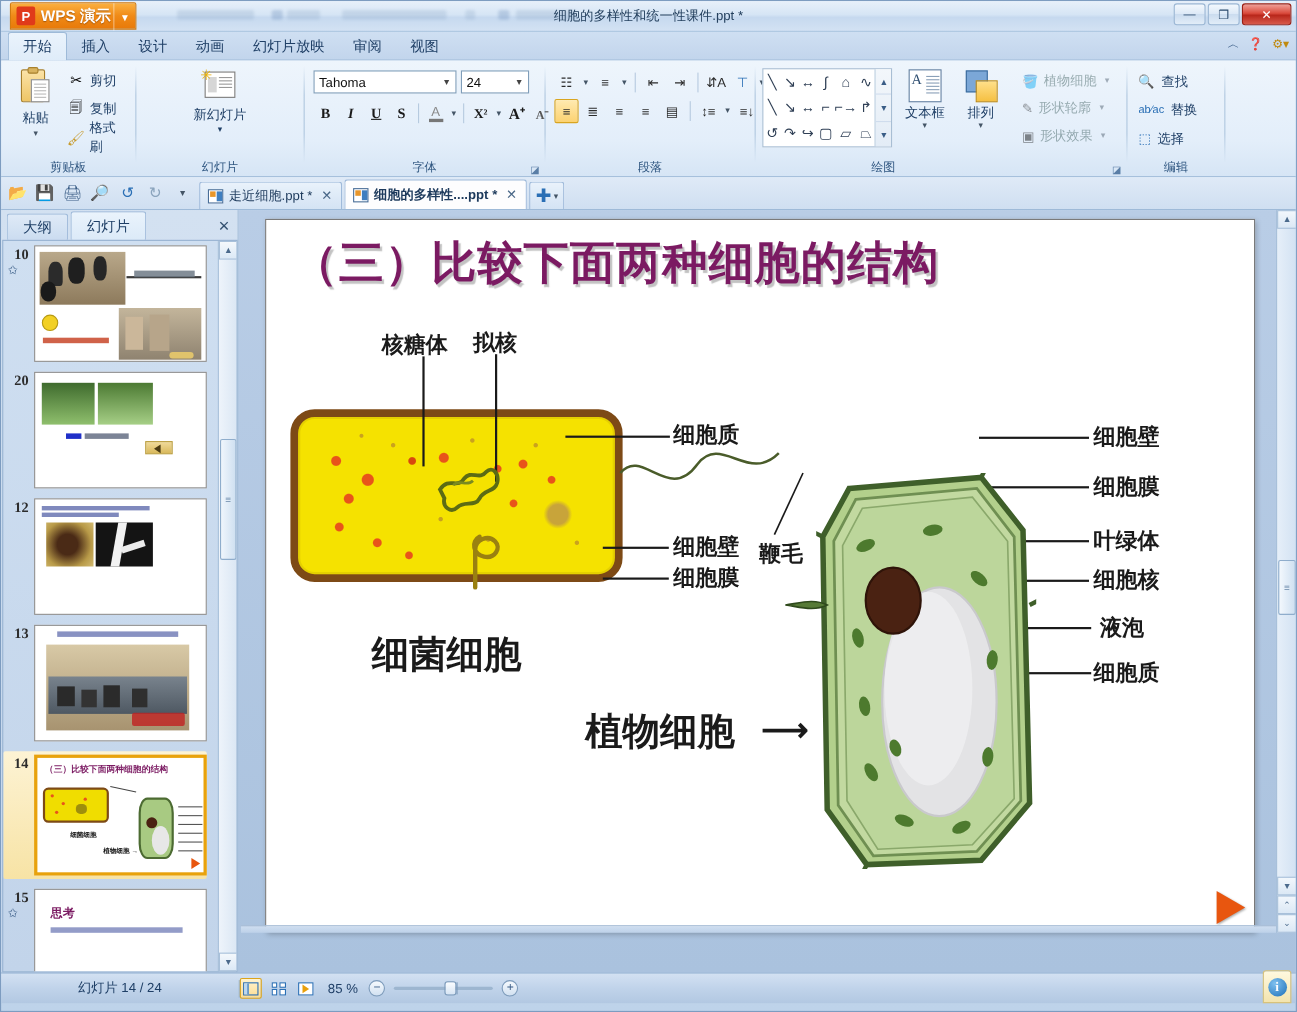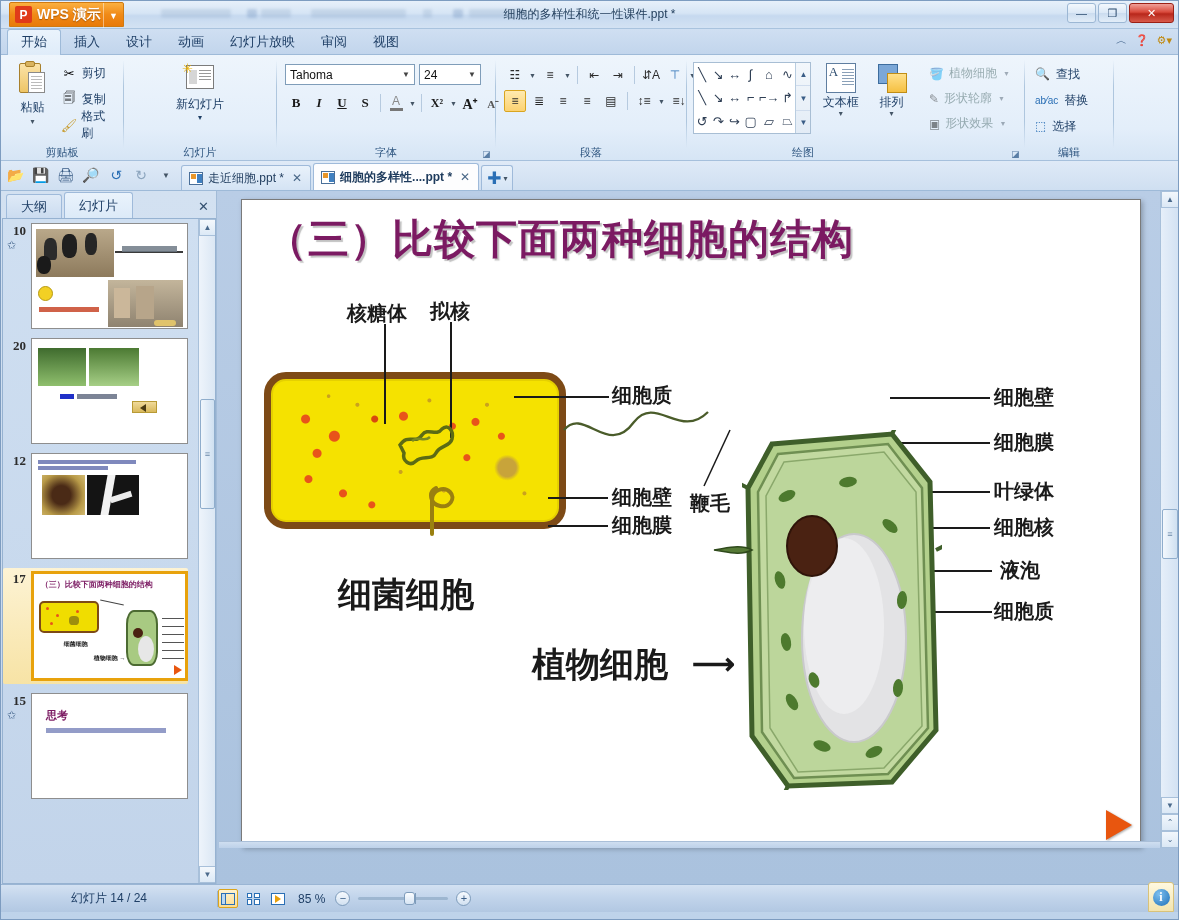--- a/index.html
+++ b/index.html
@@ -736,23 +736,36 @@
             <div class="card">
               <div class="tn" style="left:6px;top:6px;width:98px;height:4px;background:#3a4a9a;opacity:.65"></div>
               <div class="tn" style="left:6px;top:12px;width:70px;height:4px;background:#3a4a9a;opacity:.65"></div>
               <div class="tn" style="left:10px;top:21px;width:43px;height:40px;background:radial-gradient(circle at 45% 50%, #4a2a16 0 30%, #b89a48 70%, #d3bb72 100%)"></div>
               <div class="tn" style="left:55px;top:21px;width:52px;height:40px;background:#141414"></div>
               <div class="tn" style="left:72px;top:21px;width:8px;height:40px;background:#f2f2f2;transform:skewX(-10deg)"></div>
               <div class="tn" style="left:78px;top:40px;width:22px;height:6px;background:#ececec;transform:rotate(-18deg)"></div>
             </div>
           </div>
 
+          <div class="thumb">
+            <div class="num">13</div>
+            <div class="card">
+              <div class="tn" style="left:20px;top:5px;width:110px;height:5px;background:#3a4a9a;opacity:.6"></div>
+              <div class="tn" style="left:10px;top:17px;width:130px;height:78px;background:linear-gradient(180deg,#d8c9a6,#a79370)"></div>
+              <div class="tn" style="left:12px;top:46px;width:126px;height:34px;background:linear-gradient(180deg,#6b7a8c,#3d4c5e);opacity:.85"></div>
+              <div class="tn" style="left:20px;top:55px;width:16px;height:18px;background:#2a2a2a"></div>
+              <div class="tn" style="left:42px;top:58px;width:14px;height:16px;background:#333"></div>
+              <div class="tn" style="left:62px;top:54px;width:15px;height:20px;background:#2b2b2b"></div>
+              <div class="tn" style="left:88px;top:57px;width:14px;height:17px;background:#2f2f2f"></div>
+              <div class="tn" style="left:88px;top:79px;width:48px;height:12px;background:#c02020;opacity:.8;border-radius:2px"></div>
+            </div>
+          </div>
 
           <div class="thumb selected">
-            <div class="num">17</div>
+            <div class="num">14</div>
             <div class="card">
               <div class="tn" style="left:7px;top:5px;width:130px;height:10px;color:#7b1a62;font-size:8px;font-weight:bold;font-family:'Liberation Serif',serif;white-space:nowrap;overflow:hidden">（三）比较下面两种细胞的结构</div>
               <div class="tn" style="left:5px;top:27px;width:60px;height:32px;background:#f0dd00;border:2px solid #7d4a16;border-radius:5px"></div>
               <div class="tn" style="left:12px;top:33px;width:3px;height:3px;border-radius:50%;background:#e8541a"></div>
               <div class="tn" style="left:22px;top:40px;width:3px;height:3px;border-radius:50%;background:#e8541a"></div>
               <div class="tn" style="left:16px;top:48px;width:3px;height:3px;border-radius:50%;background:#e8541a"></div>
               <div class="tn" style="left:42px;top:36px;width:3px;height:3px;border-radius:50%;background:#e8541a"></div>
               <div class="tn" style="left:35px;top:42px;width:10px;height:9px;background:#8a7a10;opacity:.8;border-radius:40%"></div>
               <div class="tn" style="left:66px;top:28px;width:24px;height:1px;background:#444;transform:rotate(12deg)"></div>
               <div class="tn" style="left:30px;top:66px;width:34px;height:7px;font-size:6px;color:#111;font-weight:bold;white-space:nowrap">细菌细胞</div>

